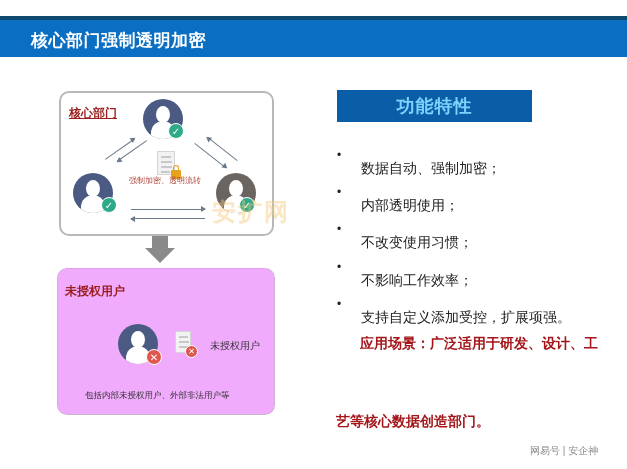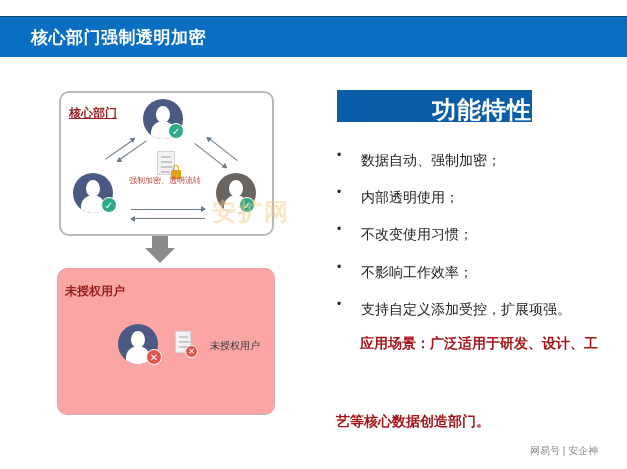--- a/index.html
+++ b/index.html
@@ -1,21 +1,21 @@
 <!DOCTYPE html>
 <html><head>
 <meta charset="utf-8">
 <style>
   * { box-sizing: border-box; margin: 0; padding: 0; }
   html, body { width: 627px; height: 469px; background: #ffffff; overflow: hidden; }
   body { position: relative; font-family: "Liberation Sans", "DejaVu Sans", sans-serif; }
 
   .header-bar {
     position: absolute; left: 0; top: 16px; width: 627px; height: 41px;
-    background: #0a6fc2; border-top: 1px solid #0c4a6e;
+    background: #0a6fc2; border-top: 4px solid #0c4a6e;
   }
   .header-title {
     position: absolute; left: 31px; top: 9px; color: #ffffff;
     font-size: 17px; font-weight: bold; letter-spacing: 0.5px;
   }
 
   .core-box {
     position: absolute; left: 59px; top: 91px; width: 215px; height: 145px;
     border: 2px solid #b8b8b8; border-radius: 10px; background: #ffffff;
   }
@@ -71,34 +71,34 @@
   .down-arrow-stem {
     position: absolute; left: 152px; top: 236px; width: 16px; height: 12px; background: #8a8a8a;
   }
   .down-arrow-head {
     position: absolute; left: 145px; top: 248px; width: 0; height: 0;
     border-left: 15px solid transparent; border-right: 15px solid transparent; border-top: 15px solid #8a8a8a;
   }
 
   .unauth-box {
     position: absolute; left: 57px; top: 268px; width: 218px; height: 147px;
-    border: 1.5px dotted #b0b0b0; border-radius: 10px; background: #fca5a5;
+    border: 1.5px dotted #b0b0b0; border-radius: 10px; background: #f0abfc;
   }
   .note-text { position: absolute; font-size: 8.5px; color: #333333; white-space: nowrap; }
 
   .feature-title-bar {
     position: absolute; left: 337px; top: 90px; width: 195px; height: 32px; background: #0a5ea8;
   }
   .feature-title {
-    position: absolute; left: 0; width: 195px; top: 4px; text-align: right;
-    color: #ffffff; font-size: 24px; font-weight: bold; letter-spacing: 1px;
+    position: absolute; left: 0; width: 195px; top: 4px; text-align: center;
+    color: #7dd3fc; font-size: 18px; font-weight: bold; letter-spacing: 1px;
   }
   .feature-item { position: absolute; left: 337px; height: 20px; font-size: 14px; color: #222222; white-space: nowrap; }
   .feature-item .bullet { position: absolute; left: 0; top: 0; font-size: 12px; }
-  .feature-item .text { position: absolute; left: 24px; top: 4px; }
+  .feature-item .text { position: absolute; left: 24px; top: 12px; }
 
   .scenario-line {
     position: absolute; left: 336px; font-size: 14px; font-weight: bold; color: #a4161a; white-space: nowrap;
   }
 
   .footer-source { position: absolute; left: 530px; top: 444px; font-size: 10px; color: #8a8a8a; white-space: nowrap; }
 </style>
 </head>
 <body>
 
@@ -160,20 +160,21 @@
   <div class="badge no" style="left:88px; top:80px;">✕</div>
 
   <div class="doc" style="left:117px; top:62px; width:16px; height:22px;">
     <div class="line" style="top:4px; width:9px;"></div>
     <div class="line" style="top:9px; width:10px;"></div>
     <div class="line" style="top:14px; width:10px;"></div>
   </div>
   <div class="badge no" style="left:127px; top:76px; width:13px; height:13px; line-height:12px; font-size:8px;">✕</div>
 
   <div class="note-text" style="left:152px; top:70px; font-size:10px;">未授权用户</div>
+  <div class="note-text" style="left:27px; top:121px;">包括内部未授权用户、外部非法用户等</div>
 </div>
 
 <div class="feature-title-bar">
   <div class="feature-title">功能特性</div>
 </div>
 
 <div class="feature-item" style="top:148px;">
   <span class="bullet">•</span>
   <span class="text">数据自动、强制加密；</span>
 </div>

